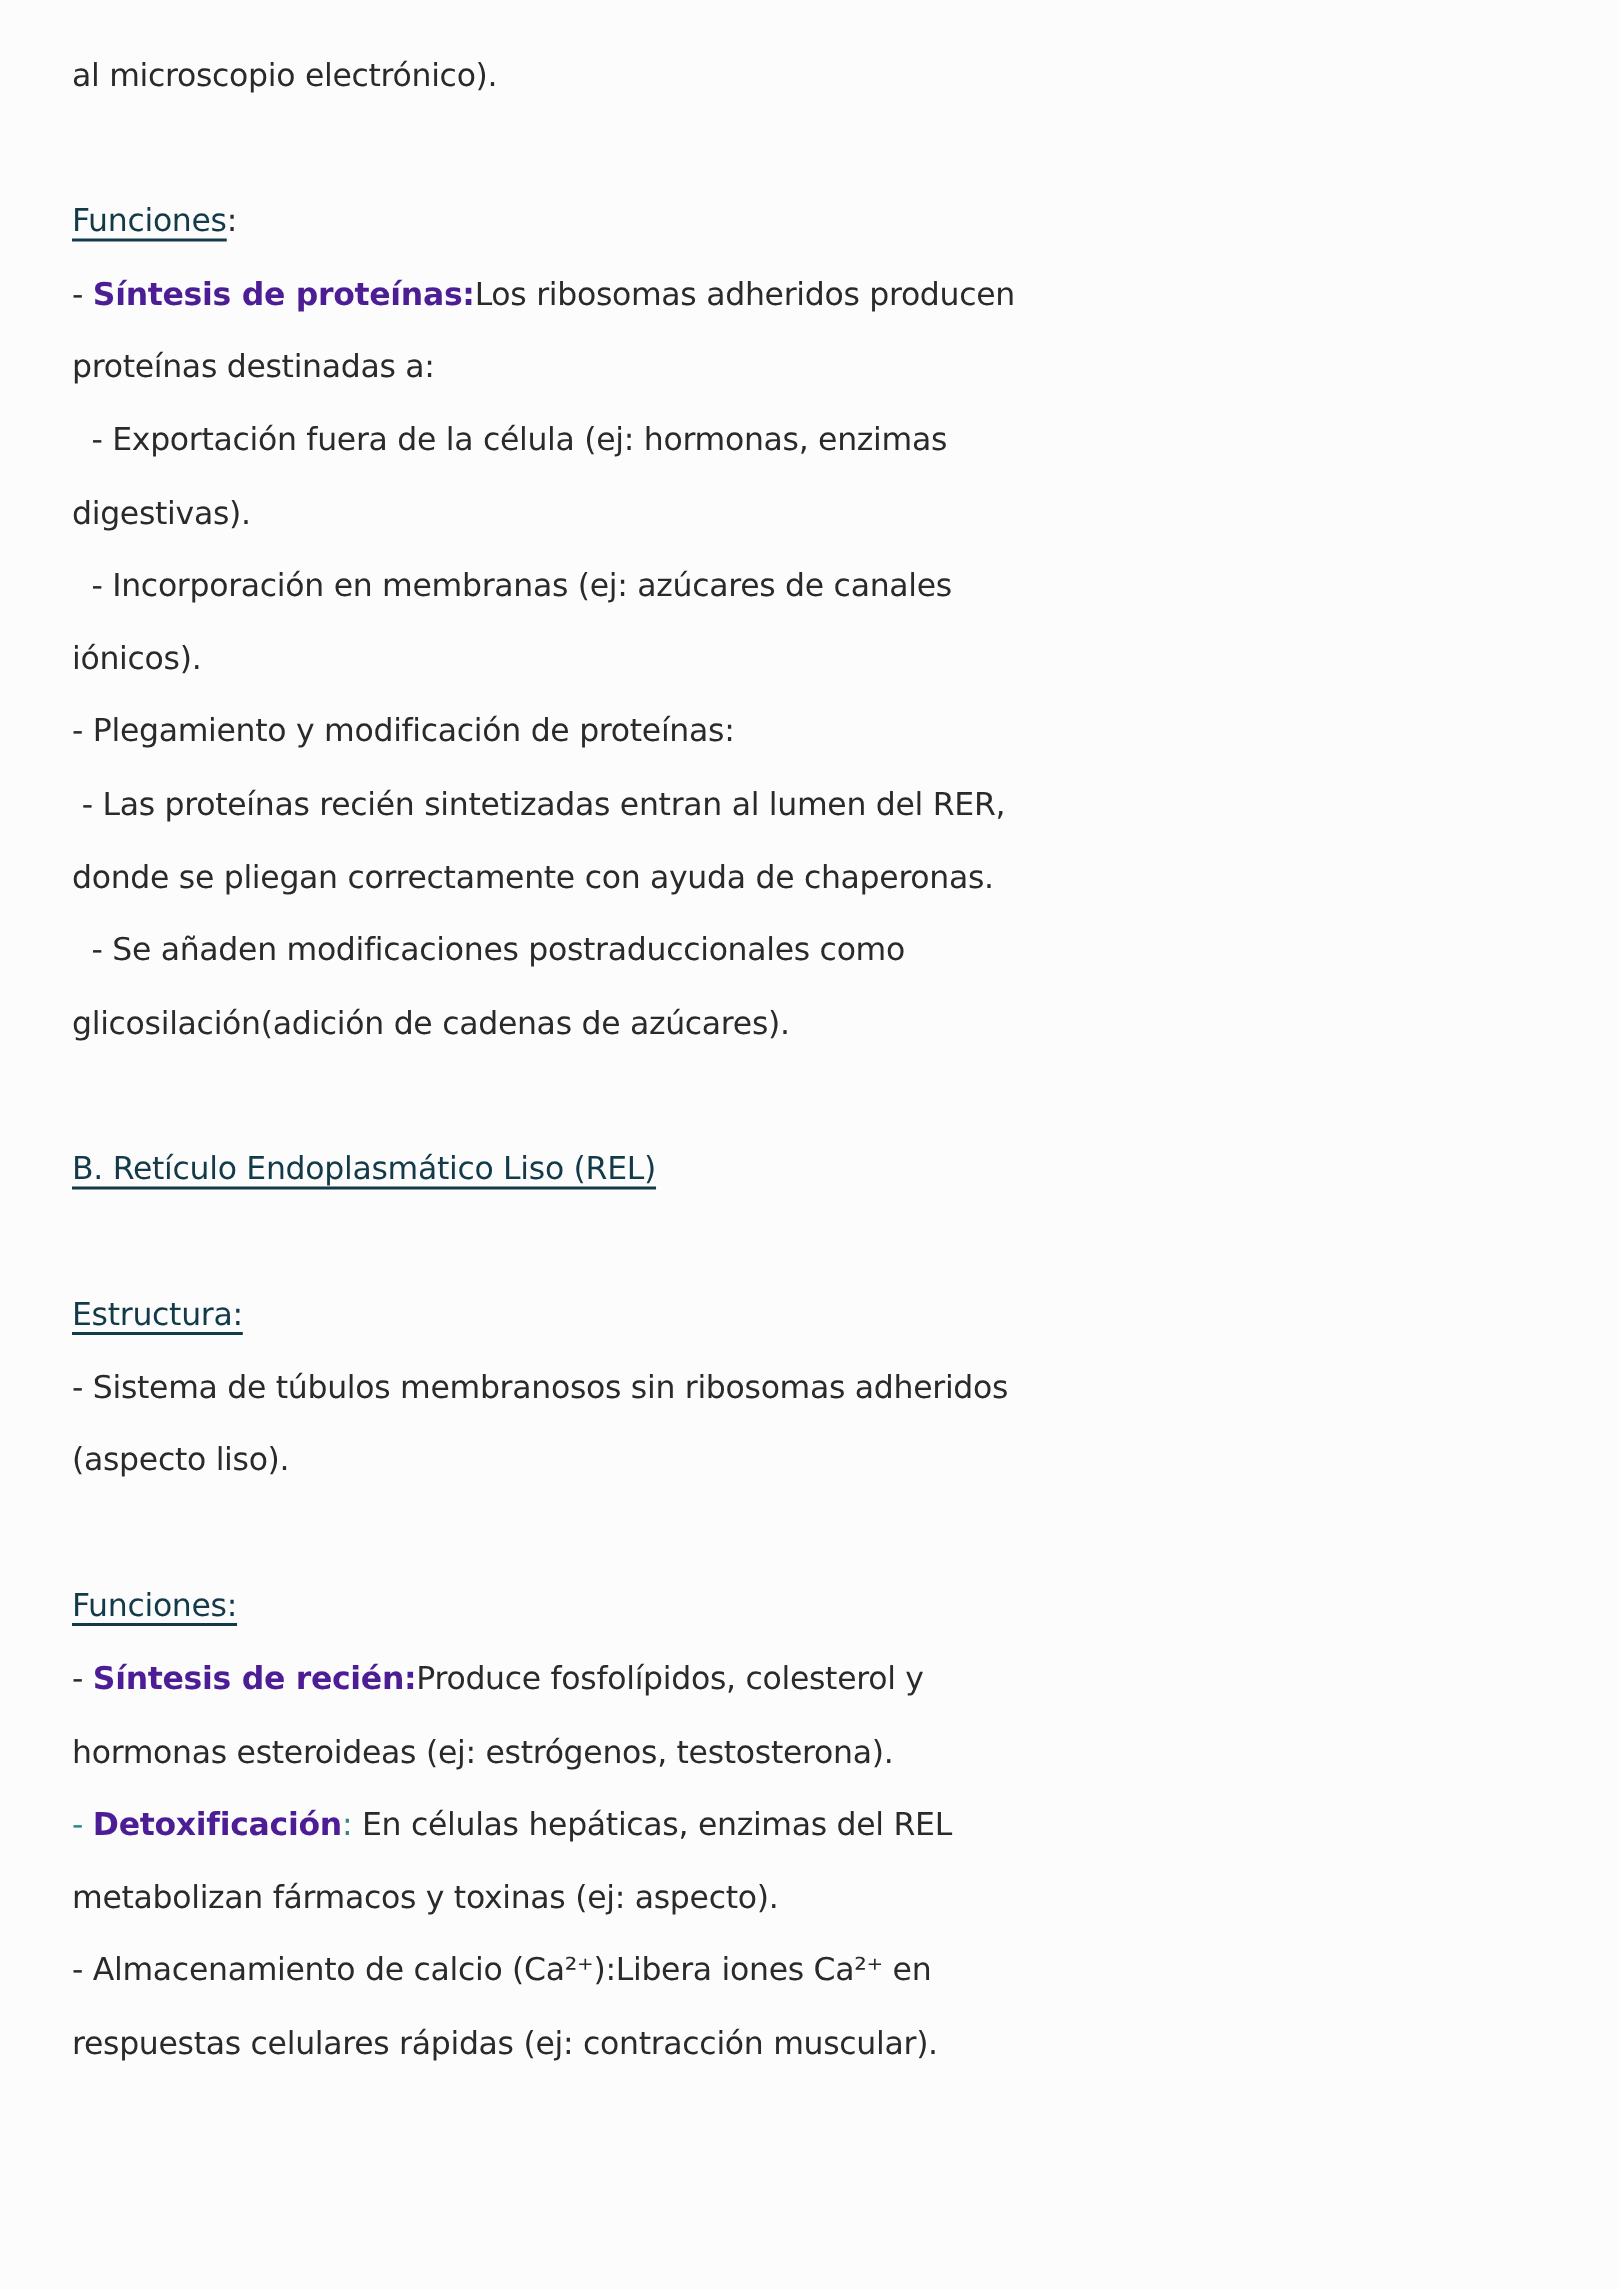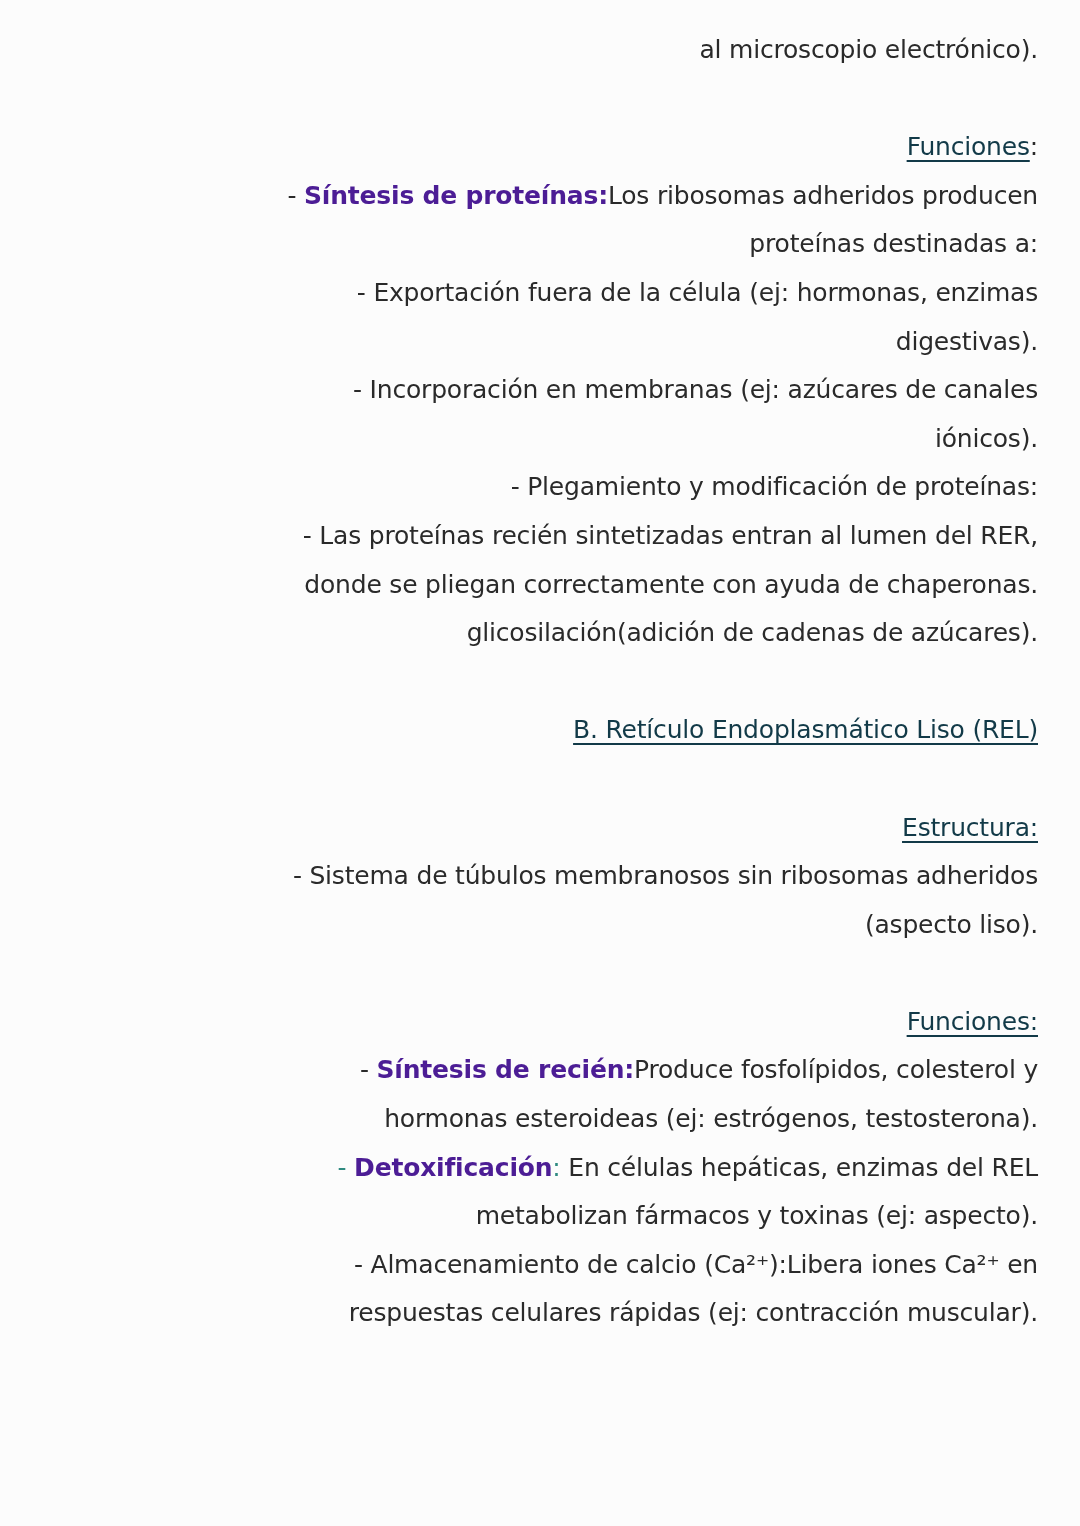--- a/index.html
+++ b/index.html
@@ -1,21 +1,21 @@
 <!DOCTYPE html>
 <html><head>
 <meta charset="utf-8">
 <style>
   html, body { margin: 0; padding: 0; }
   body {
     width: 1080px; height: 1526px; background: #fcfcfc; overflow: hidden;
     font-family: "DejaVu Sans", sans-serif; color: #2a2a2a;
   }
   .page { position: relative; padding: 26px 0 0 48px; width: 990px; }
-  .line { font-size: 25px; line-height: 48.6px; white-space: pre; letter-spacing: -0.2px; text-align: right; }
+  .line { font-size: 21px; line-height: 48.6px; white-space: pre; letter-spacing: -0.2px; }
   .blank { height: 48.6px; }
   .strong { color: #4c1d95; font-weight: bold; }
   .heading { color: #123a48; text-decoration: underline; text-decoration-thickness: 2px; text-underline-offset: 5px; }
   .teal { color: #2f8a80; }
 </style>
 </head>
 <body>
 
 <div class="page">
   <div class="line">al microscopio electrónico).</div>
@@ -24,20 +24,21 @@
   <div class="line"><span class="heading">Funciones</span><span>:</span></div>
   <div class="line"><span>- </span><span class="strong">Síntesis de proteínas:</span><span>Los ribosomas adheridos producen</span></div>
   <div class="line">proteínas destinadas a:</div>
   <div class="line">  - Exportación fuera de la célula (ej: hormonas, enzimas</div>
   <div class="line">digestivas).</div>
   <div class="line">  - Incorporación en membranas (ej: azúcares de canales</div>
   <div class="line">iónicos).</div>
   <div class="line">- Plegamiento y modificación de proteínas:</div>
   <div class="line"> - Las proteínas recién sintetizadas entran al lumen del RER,</div>
   <div class="line">donde se pliegan correctamente con ayuda de chaperonas.</div>
+  <div class="line">  - Se añaden modificaciones postraduccionales como</div>
   <div class="line">glicosilación(adición de cadenas de azúcares).</div>
   <div class="blank"></div>
 
   <div class="line"><span class="heading">B. Retículo Endoplasmático Liso (REL)</span></div>
   <div class="blank"></div>
 
   <div class="line"><span class="heading">Estructura:</span></div>
   <div class="line">- Sistema de túbulos membranosos sin ribosomas adheridos</div>
   <div class="line">(aspecto liso).</div>
   <div class="blank"></div>

